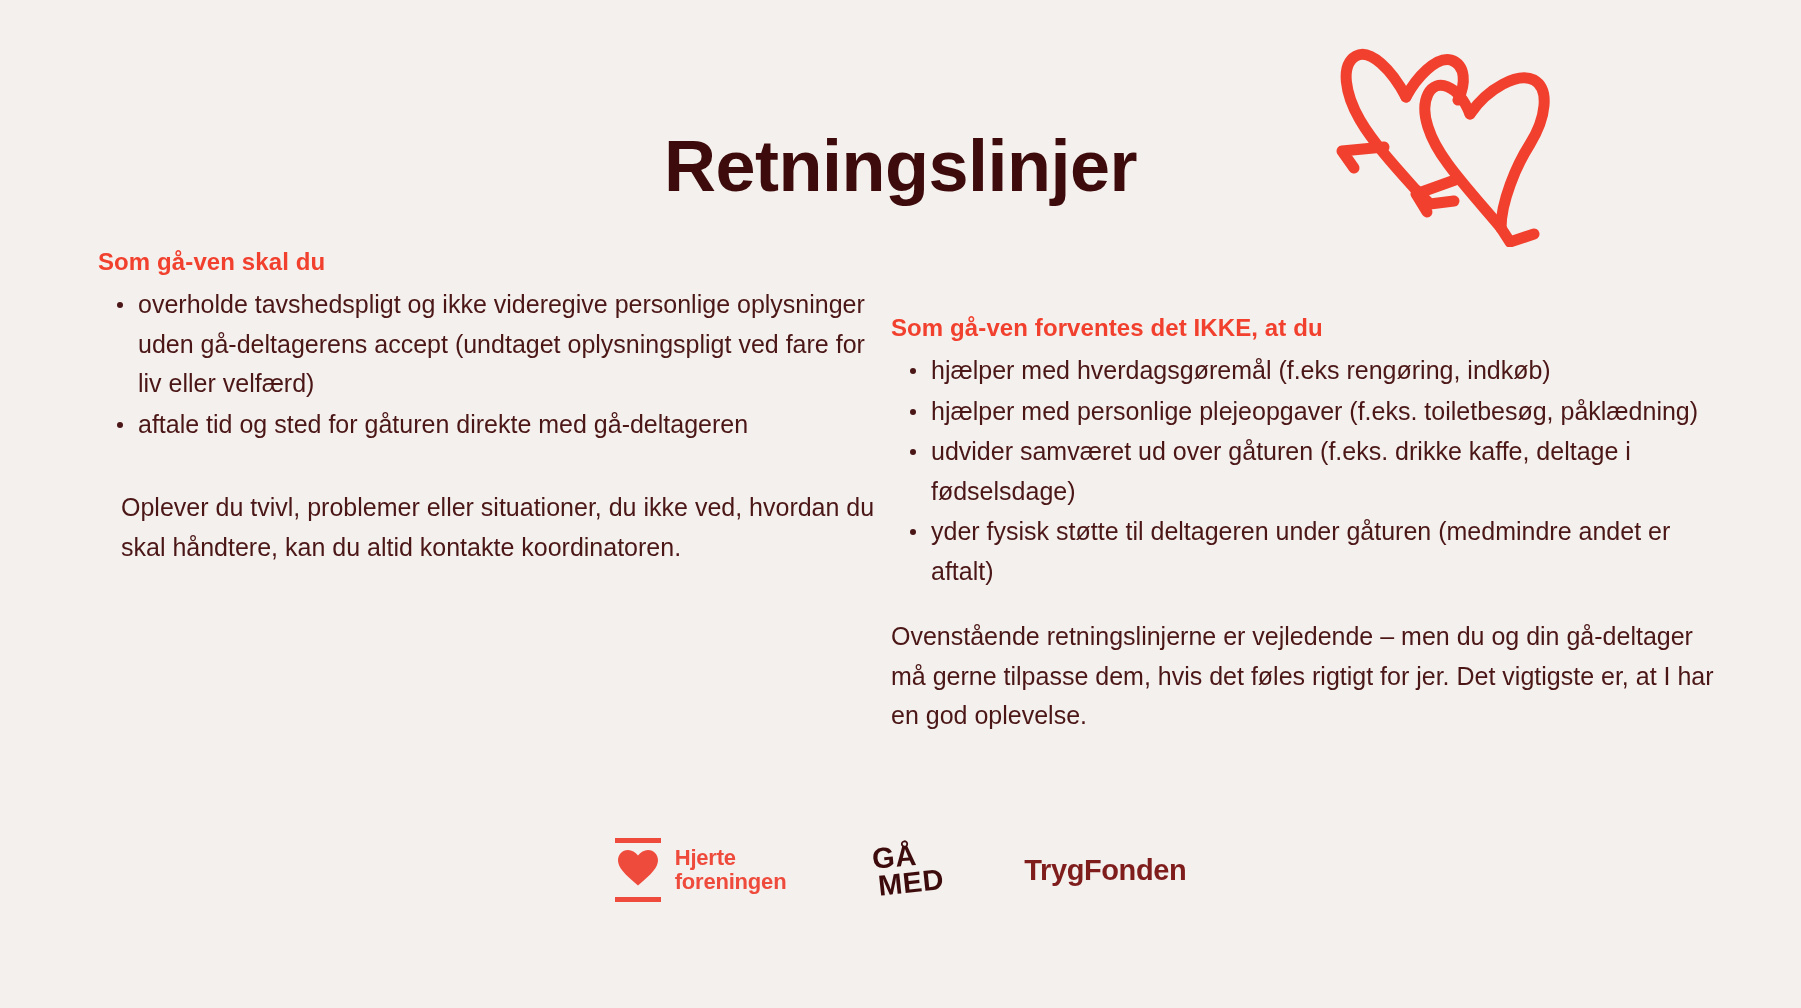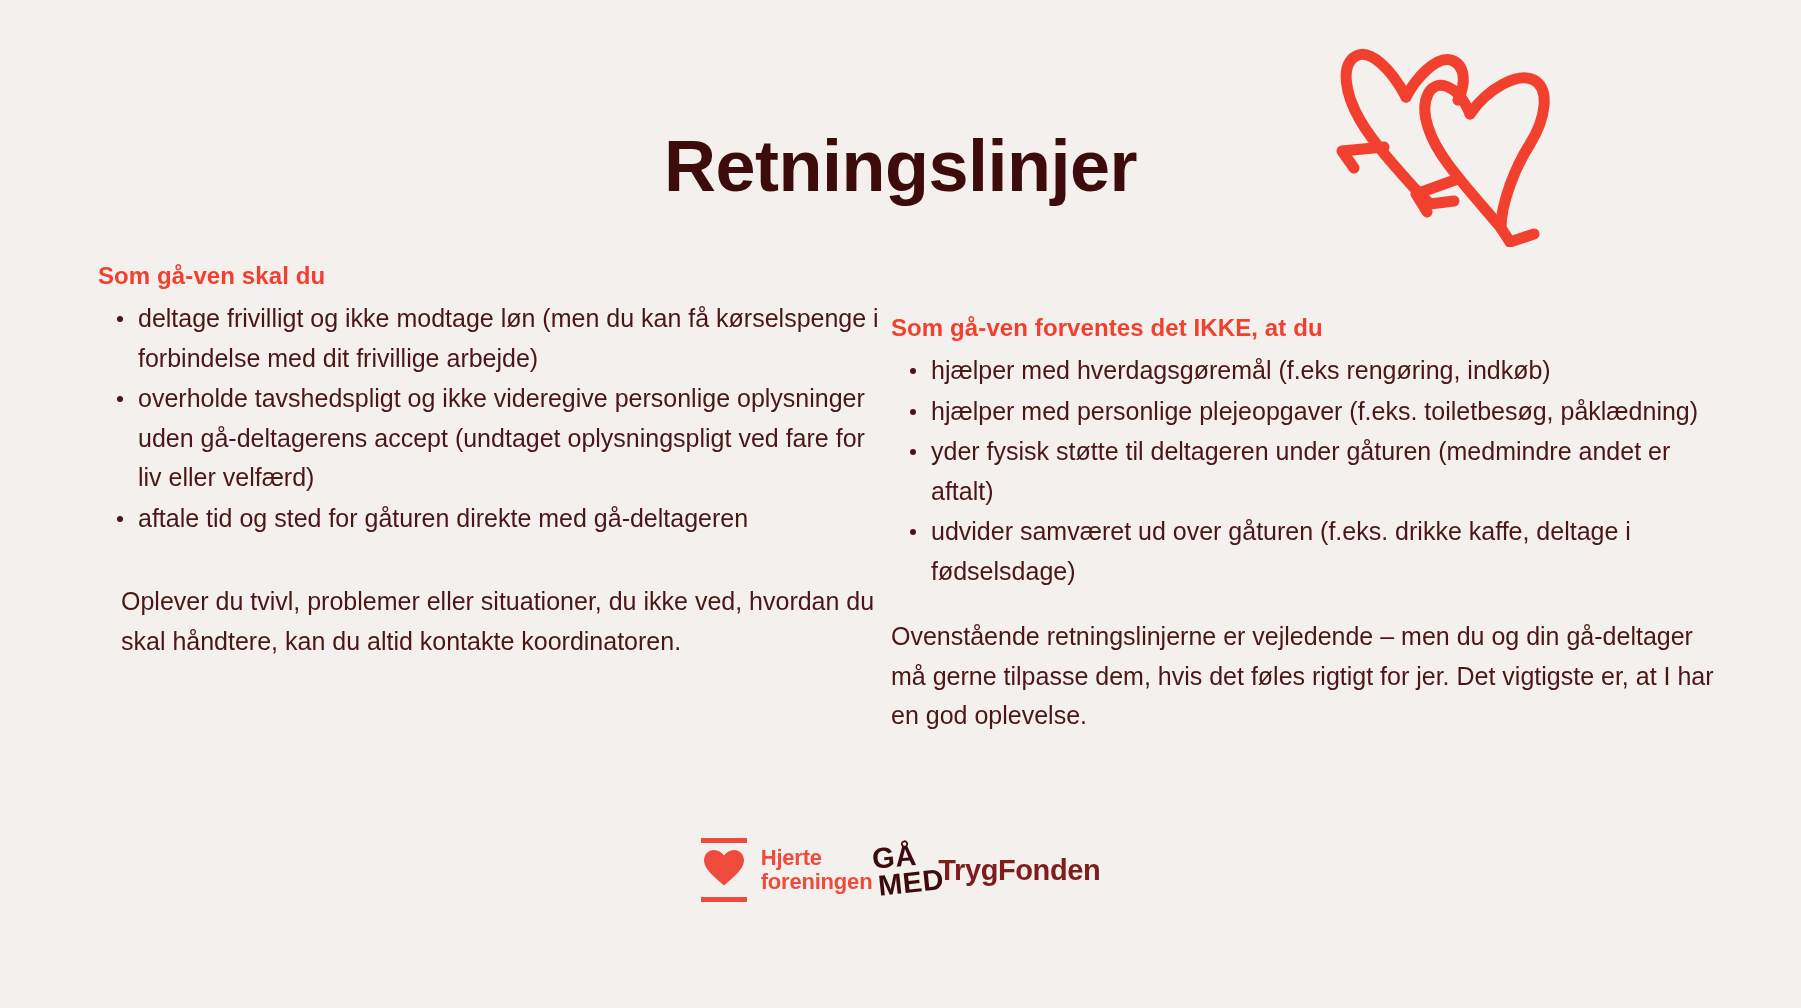--- a/index.html
+++ b/index.html
@@ -47,21 +47,21 @@
     height: 225px;
   }
 
   
   .col {
     position: absolute;
     color: #4a1616;
   }
   .col-left {
     left: 98px;
-    top: 260px;
+    top: 246px;
     width: 790px;
   }
   .col-right {
     left: 891px;
     top: 312px;
     width: 830px;
   }
 
   .section-heading {
     color: #f2402e;
@@ -107,20 +107,21 @@
 
   
   .footer {
     position: absolute;
     left: 0;
     top: 838px;
     width: 1801px;
     display: flex;
     justify-content: center;
     align-items: center;
+    gap: 86px;
   }
 
   
   .logo-hjerte {
     display: flex;
     align-items: center;
     gap: 14px;
   }
   .hjerte-mark {
     display: flex;
@@ -192,34 +193,33 @@
 
         <path d="M137 158 L98 172 L109 190"></path>
         <path d="M183 206 L192 220 L216 212"></path>
       </g>
     </svg>
   </div>
 
   <div class="col col-left">
     <h2 class="section-heading">Som gå-ven skal du</h2>
     <ul class="rules">
-      <li>deltage frivilligt og ikke modtage løn (men du kan få kørselspenge i forbindelse med dit frivillige arbejde)</li>
       <li>overholde tavshedspligt og ikke videregive personlige oplysninger uden gå-deltagerens accept (undtaget oplysningspligt ved fare for liv eller velfærd)</li>
       <li>aftale tid og sted for gåturen direkte med gå-deltageren</li>
     </ul>
     <p class="para">Oplever du tvivl, problemer eller situationer, du ikke ved, hvordan du skal håndtere, kan du altid kontakte koordinatoren.</p>
   </div>
 
   <div class="col col-right">
     <h2 class="section-heading">Som gå-ven forventes det IKKE, at du</h2>
     <ul class="rules">
       <li>hjælper med hverdagsgøremål (f.eks rengøring, indkøb)</li>
       <li>hjælper med personlige plejeopgaver (f.eks. toiletbesøg, påklædning)</li>
+      <li>udvider samværet ud over gåturen (f.eks. drikke kaffe, deltage i fødselsdage)</li>
       <li>yder fysisk støtte til deltageren under gåturen (medmindre andet er aftalt)</li>
-      <li>udvider samværet ud over gåturen (f.eks. drikke kaffe, deltage i fødselsdage)</li>
     </ul>
     <p class="para">Ovenstående retningslinjerne er vejledende – men du og din gå-deltager må gerne tilpasse dem, hvis det føles rigtigt for jer. Det vigtigste er, at I har en god oplevelse.</p>
   </div>
 
   <div class="footer">
 
     <div class="logo-hjerte">
       <div class="hjerte-mark">
         <span class="hjerte-bar"></span>
         <span class="hjerte-heart">

